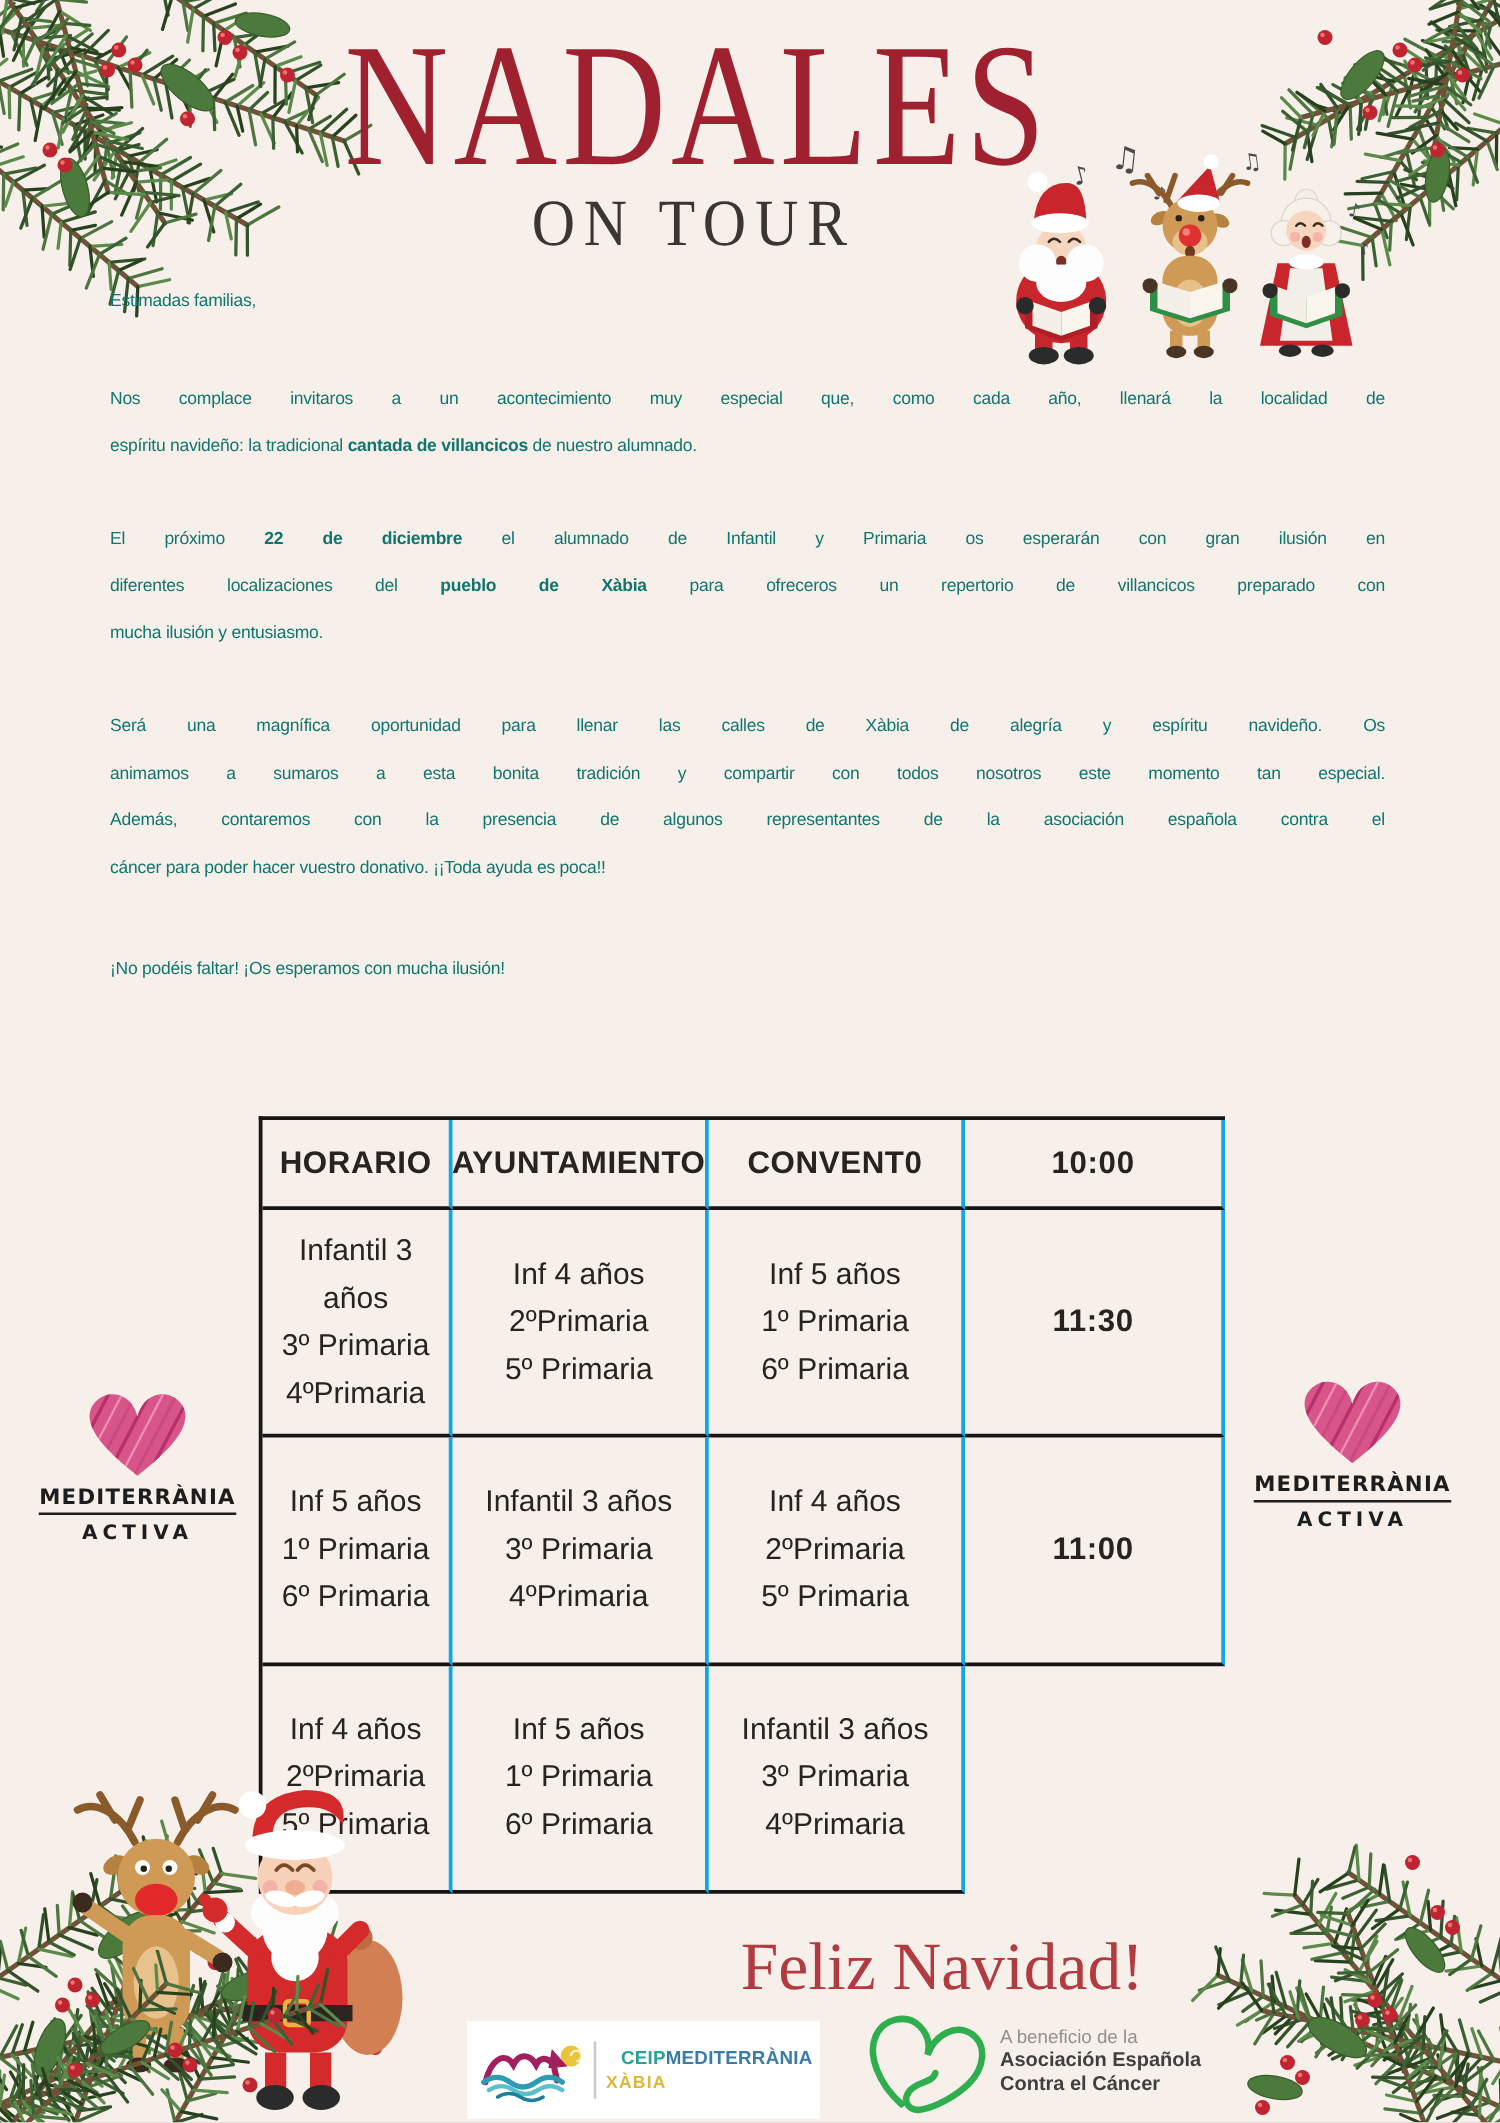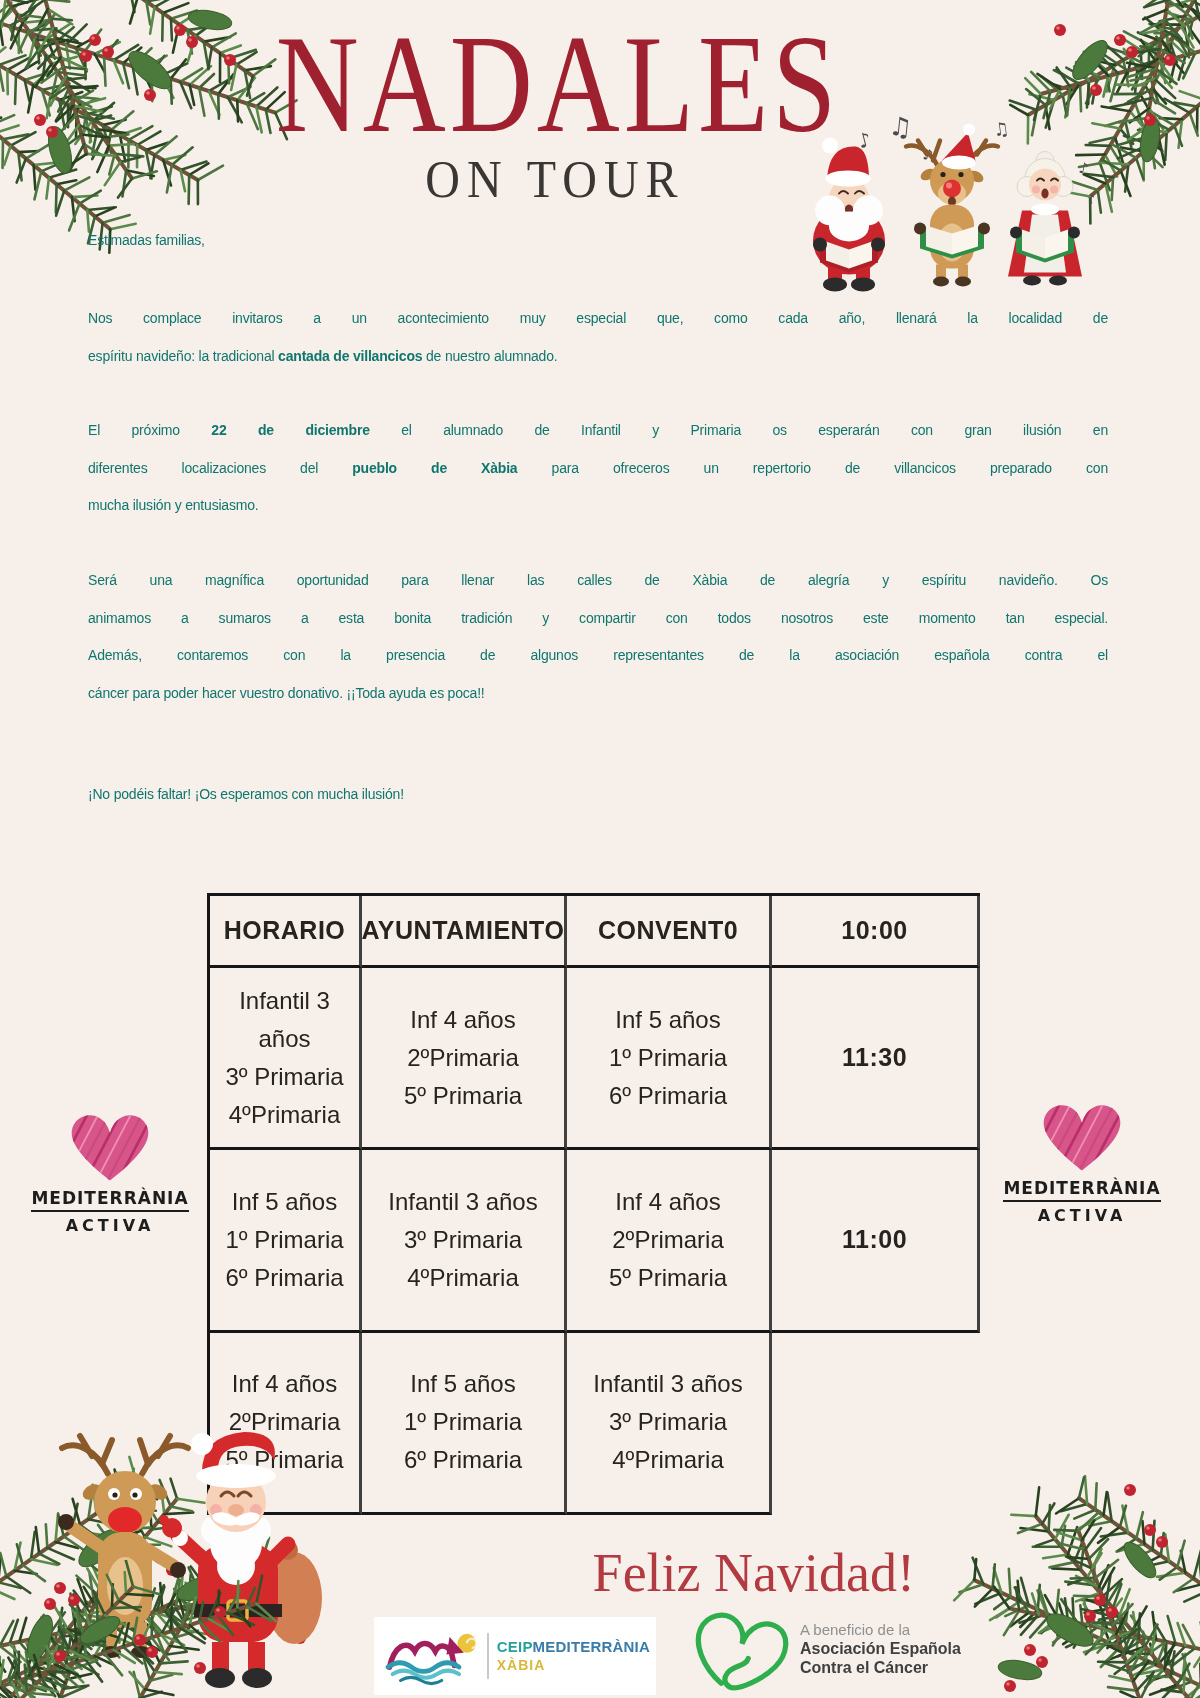--- a/index.html
+++ b/index.html
@@ -28,34 +28,34 @@
   .stamp .heart{margin:0 auto;}
   .stamp-name{display:inline-block;font-weight:700;font-size:17px;letter-spacing:1px;
               border-bottom:2.5px solid #1d1d1d;padding-bottom:2px;margin-top:2px;}
   .stamp-sub{font-weight:700;font-size:16px;letter-spacing:4px;margin-top:4px;}
 
   
   .sched{position:absolute;left:207px;top:893px;width:773px;height:622px;box-sizing:border-box;
          border-top:3px solid #161616;border-left:3px solid #161616;
          display:grid;grid-template-columns:152px 205px 205px 1fr;grid-template-rows:72px 1fr 1fr 1fr;
          background:transparent;}
-  .sched>div{border-right:3px solid #404040;border-bottom:3px solid #161616;
+  .sched>div{border-right:3px solid #0ea5e9;border-bottom:3px solid #161616;
              display:flex;align-items:center;justify-content:center;}
   .th{font-weight:700;font-size:25px;letter-spacing:0.5px;}
   .time{font-weight:700;font-size:25px;letter-spacing:0.5px;}
   .cl{text-align:center;font-size:24px;line-height:38px;}
 
   
   .closing{position:absolute;top:1542px;left:315px;width:600px;text-align:right;
            font-family:"Liberation Serif",serif;font-size:54px;color:#b23a41;}
   .school-logo{position:absolute;left:374px;top:1617px;width:282px;height:78px;background:#ffffff;
                display:flex;align-items:center;padding:0 6px;box-sizing:border-box;}
   .school-div{width:0;height:46px;border-left:2px solid #c9c9c9;margin:0 8px 0 4px;}
   .school-text{font-weight:700;font-size:15px;line-height:18px;letter-spacing:0.2px;}
-  .sl-ceip{color:#29a09a;} .sl-name{color:#3a7ca8;} .sl-city{color:#d9b83a;letter-spacing:1px;font-size:14px;}
+  .sl-ceip{color:#29a09a;margin-left:12px;} .sl-name{color:#3a7ca8;} .sl-city{color:#d9b83a;letter-spacing:1px;font-size:14px;}
   .aecc{position:absolute;left:690px;top:1596px;display:flex;align-items:center;}
   .aecc-text{margin-left:6px;font-size:15px;line-height:19px;color:#8f8f8f;}
   .aecc-text .b{color:#3f3f3f;font-weight:700;font-size:16px;}
 
   .note{font-family:"DejaVu Sans",sans-serif;fill:#4b4b4b;}
 </style>
 </head>
 <body>
 
 <div class="page">
@@ -1240,21 +1240,21 @@
     <div class="line"><span>mucha ilusión y entusiasmo.</span></div>
   </div>
 
   <div class="letter" style="top:562px">
     <div class="line just"><span>Será una magnífica oportunidad para llenar las calles de Xàbia de alegría y espíritu navideño. Os</span></div>
     <div class="line just"><span>animamos a sumaros a esta bonita tradición y compartir con todos nosotros este momento tan especial.</span></div>
     <div class="line just"><span>Además, contaremos con la presencia de algunos representantes de la asociación española contra el</span></div>
     <div class="line"><span>cáncer para poder hacer vuestro donativo. ¡¡Toda ayuda es poca!!</span></div>
   </div>
 
-  <div class="letter" style="top:776px">¡No podéis faltar! ¡Os esperamos con mucha ilusión!</div>
+  <div class="letter" style="top:756px">¡No podéis faltar! ¡Os esperamos con mucha ilusión!</div>
 
   <div class="stamp" style="left:28px;top:1106px">
     <svg class="heart" width="92" height="80" viewBox="0 0 100 88">
       <defs>
           <clipPath id="hclipL">
             <path d="M50,82 C22,60 6,42 8,27 C10,13 27,6 38,13 C45,17 48,23 50,30 C52,23 55,17 62,13 C73,6 90,13 92,27 C94,42 78,60 50,82 Z"></path>
           </clipPath>
         </defs>
       <path d="M50,82 C22,60 6,42 8,27 C10,13 27,6 38,13 C45,17 48,23 50,30 C52,23 55,17 62,13 C73,6 90,13 92,27 C94,42 78,60 50,82 Z" fill="#d8558a"></path>
       <g clip-path="url(#hclipL)" stroke-linecap="round">

